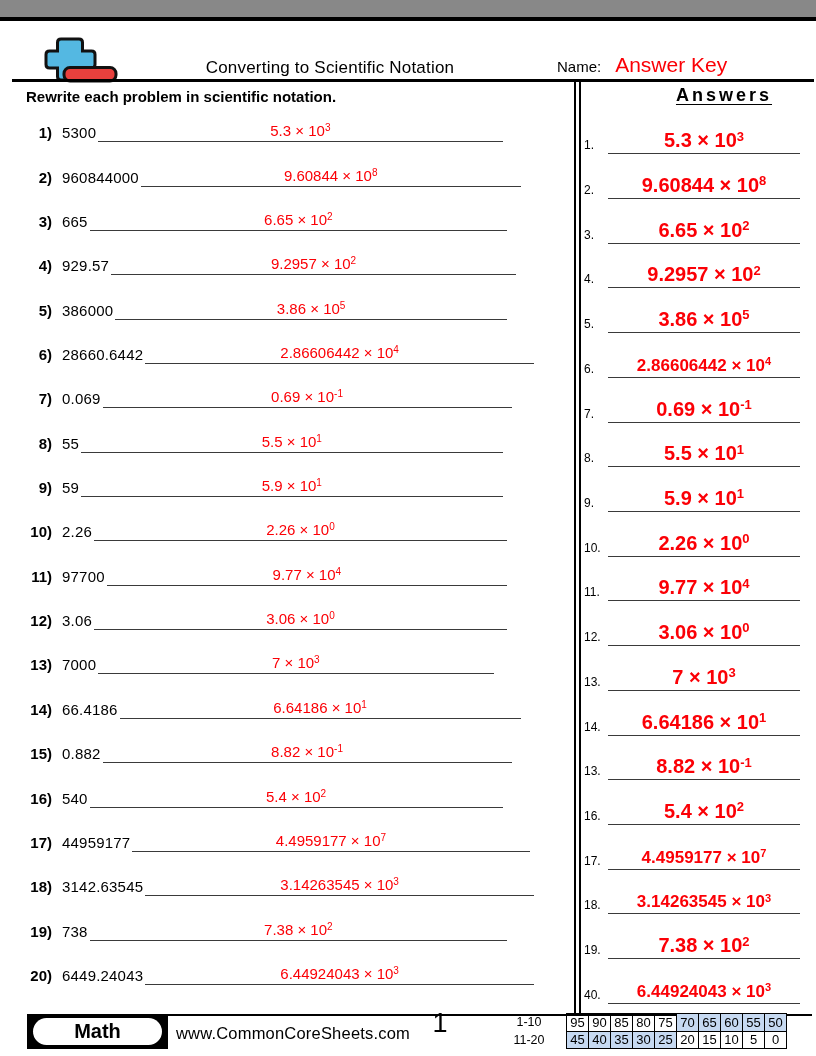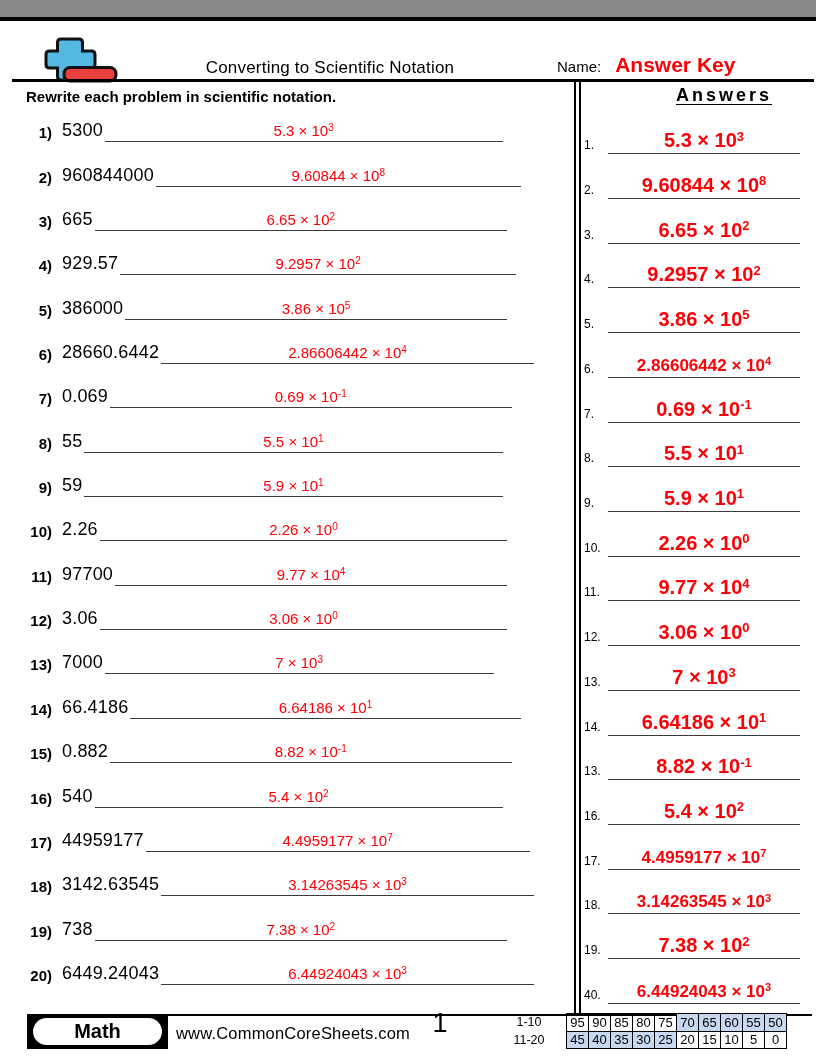--- a/index.html
+++ b/index.html
@@ -8,33 +8,33 @@
     background:#ffffff; font-family:"Liberation Sans", sans-serif; color:#000;
     overflow:hidden;
   }
   .top-bar { position:absolute; top:0; left:0; width:816px; height:4px; background:#000; }
 
   
   .logo { position:absolute; left:44px; top:20px; width:76px; height:46px; }
   .page-title { position:absolute; top:41px; left:0; width:660px; text-align:center; font-size:17px; letter-spacing:0.2px; }
   .name-row { position:absolute; top:36px; left:557px; display:flex; align-items:baseline; gap:14px; }
   .name-label { font-size:15px; }
-  .answer-key { font-size:21px; font-weight:bold; }
+  .answer-key { font-size:21px; font-weight:normal; }
   .header-rule { position:absolute; top:62px; left:12px; width:802px; height:2.6px; background:#000; }
   .instructions { position:absolute; top:71px; left:26px; font-size:15px; font-weight:bold; }
 
   
   .divider { position:absolute; top:64px; left:574px; width:3px; height:933px;
     border-left:2px solid #000; border-right:2px solid #000; }
 
   
   .problems { position:absolute; top:81px; left:14px; width:560px; }
   .prob-row { height:44.35px; display:flex; align-items:flex-end; }
   .q-num { flex:none; width:38px; text-align:right; font-size:15px; font-weight:bold; padding-bottom:1px; }
-  .q-val { flex:none; font-size:18px; padding:0 2px 1px 10px; letter-spacing:0.2px; }
+  .q-val { flex:none; font-size:15px; padding:0 2px 1px 10px; letter-spacing:0.2px; }
   .ans-line { flex:1; border-bottom:1.7px solid #3a3a3a; text-align:center; padding-bottom:1px; }
   .ans { font-size:15px; white-space:nowrap; }
   .ans sup { font-size:10px; position:relative; top:1px; }
 
   
   .answers-title-wrap { position:absolute; top:68px; left:582px; width:228px; text-align:center;padding-left:28px; }
   .answers-title { font-size:18px; font-weight:bold; letter-spacing:3px; text-decoration:underline; text-underline-offset:3px; }
   .akey-list { position:absolute; top:92.5px; left:584px; width:226px; }
   .akey-row { height:44.72px; display:flex; align-items:flex-end; }
   .a-num { flex:none; width:24px; font-size:12px; padding-bottom:2px; }

